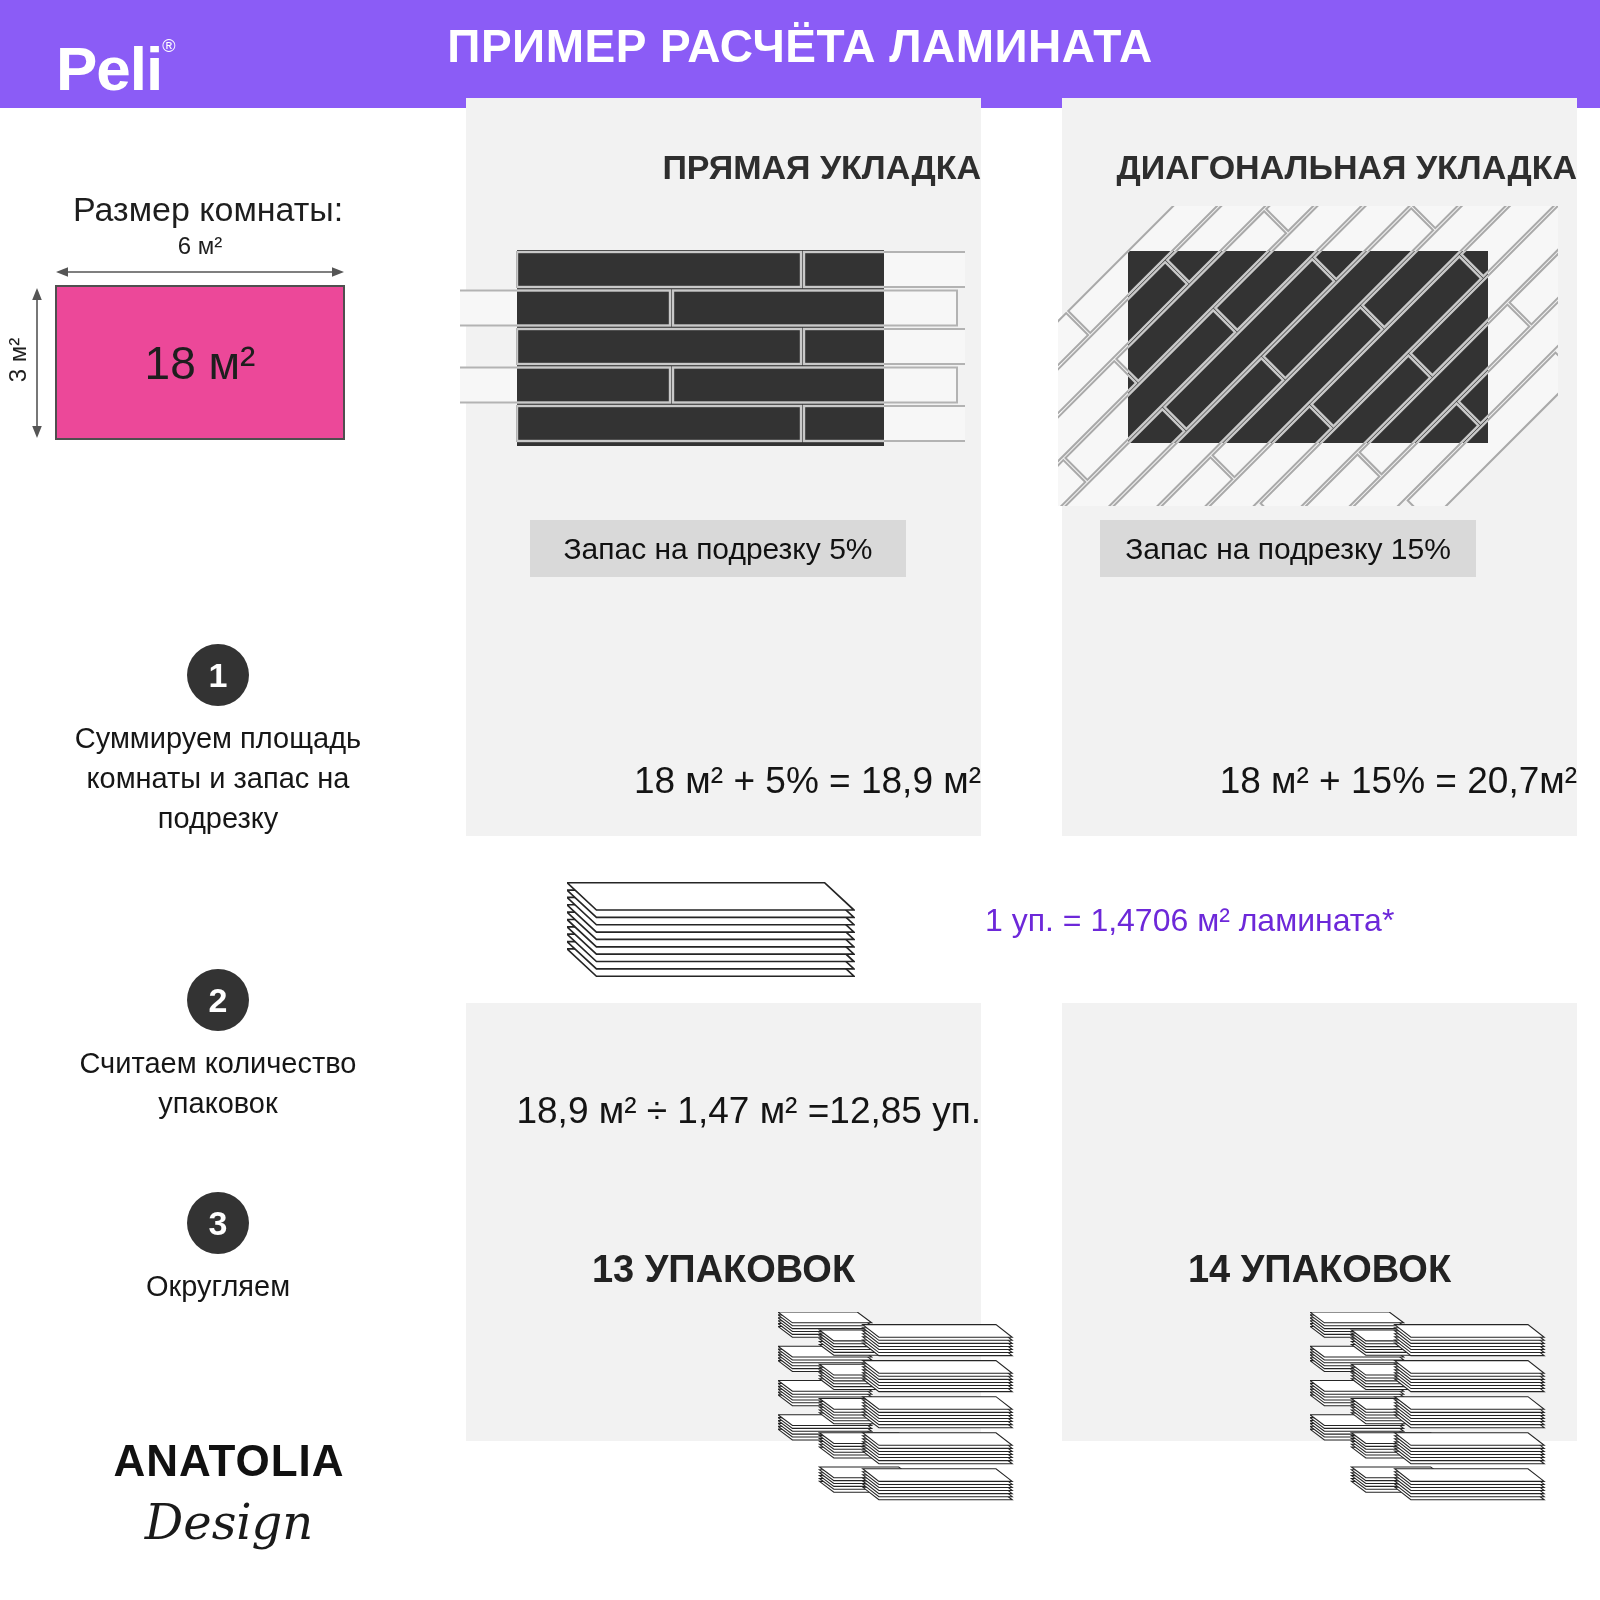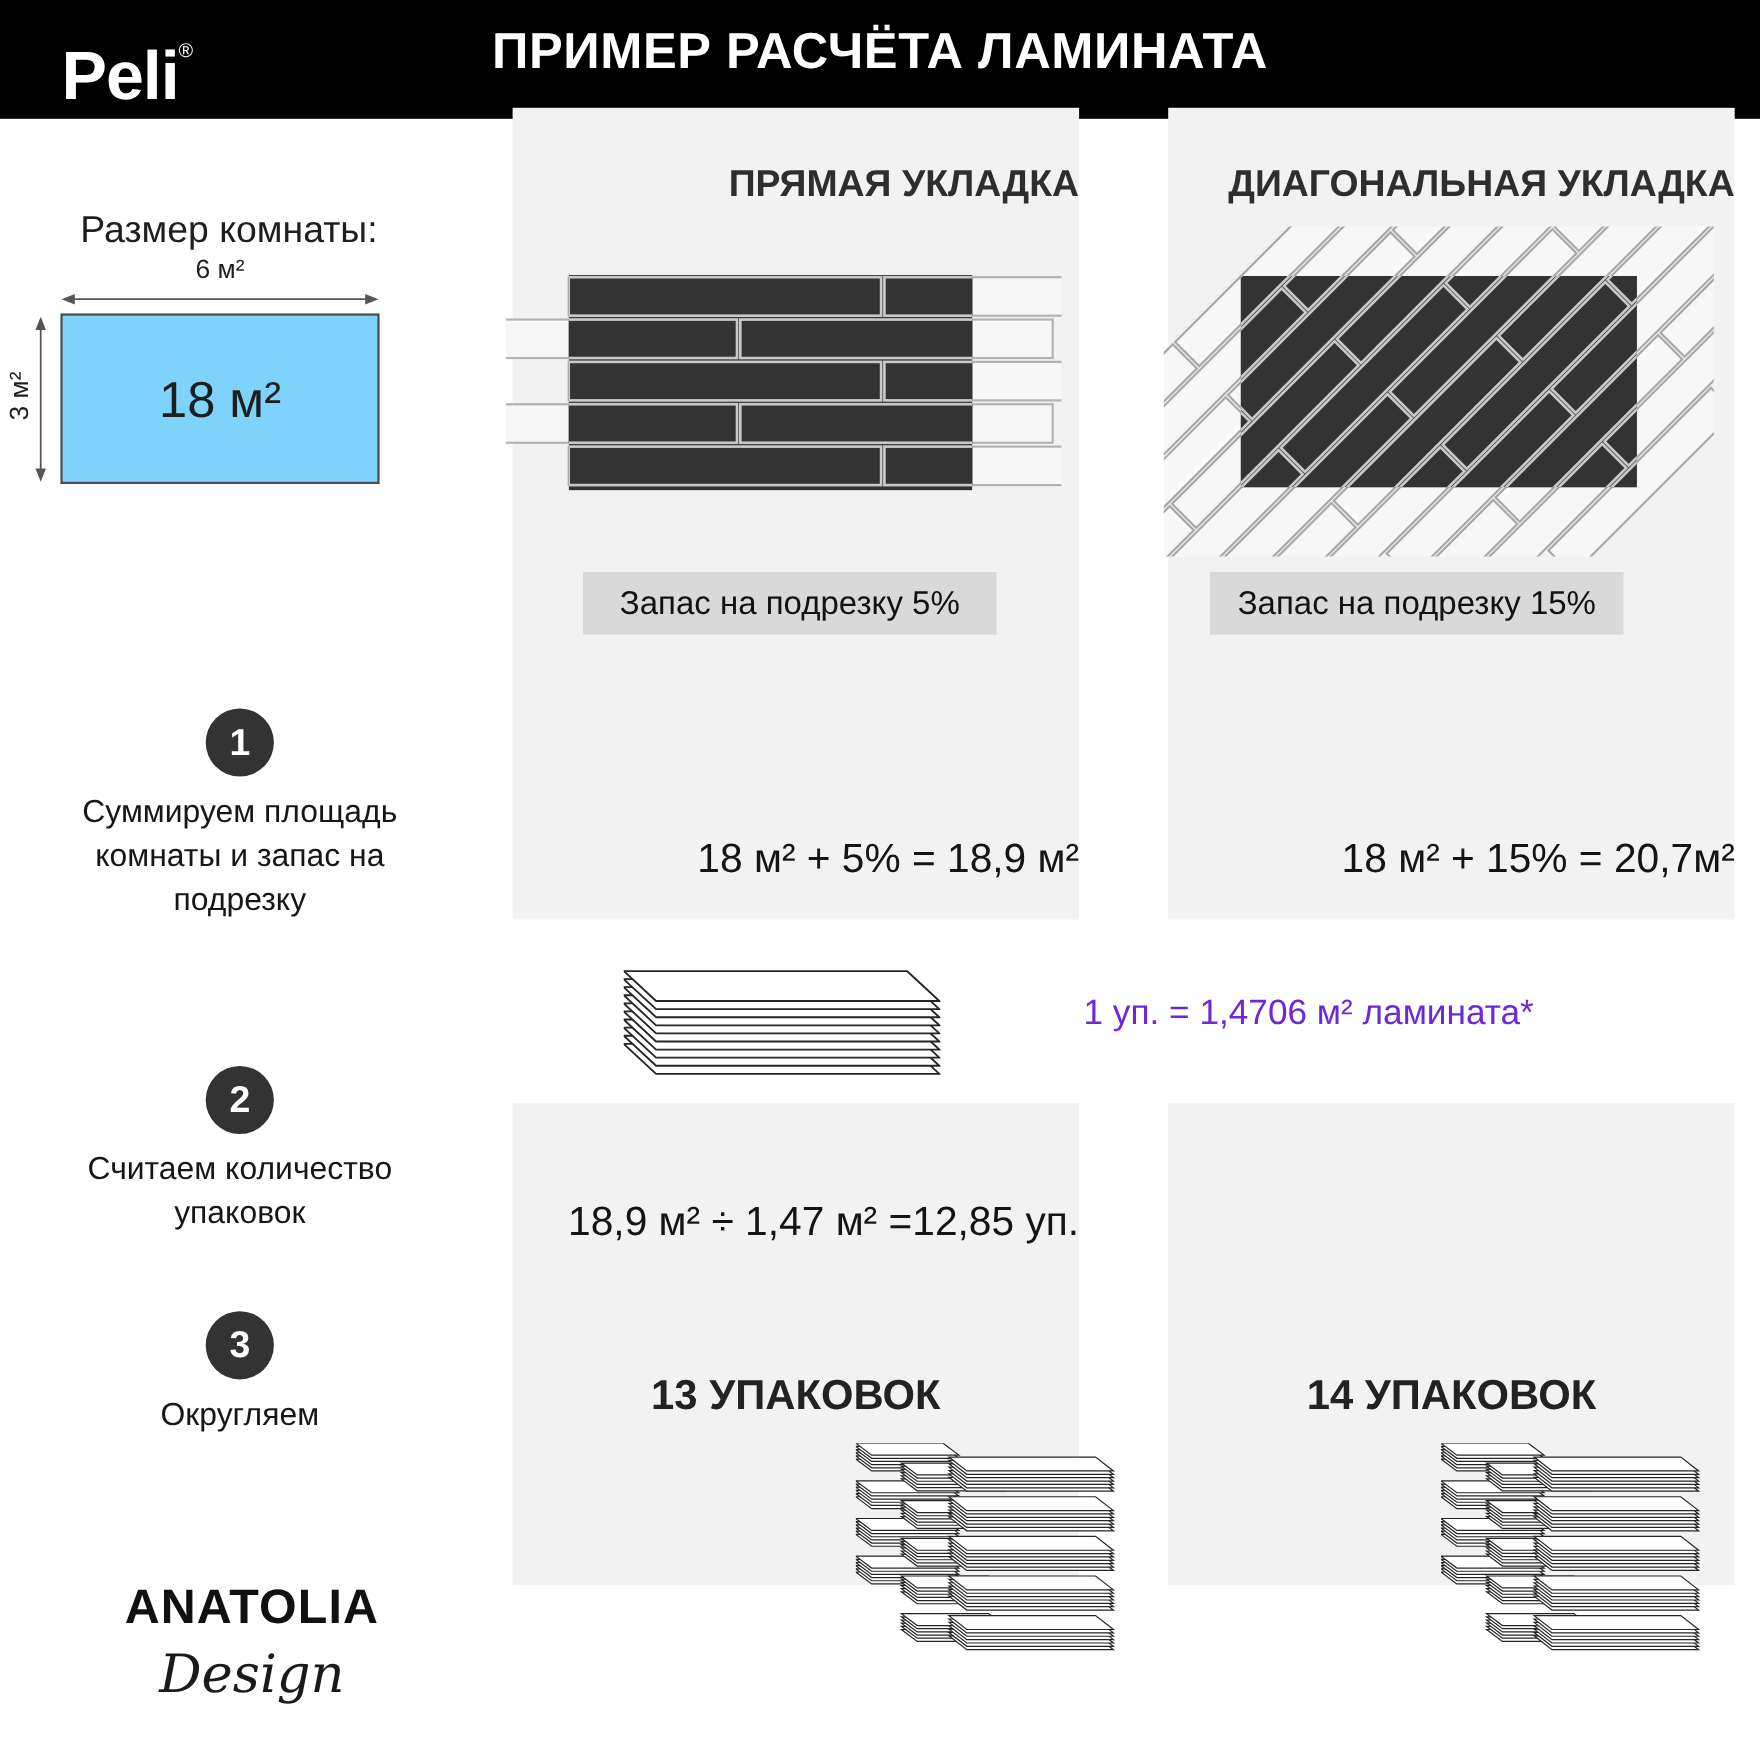--- a/index.html
+++ b/index.html
@@ -1,41 +1,41 @@
 <!DOCTYPE html>
 <html><head>
 <meta charset="utf-8">
 <style>
   html,body{margin:0;padding:0;background:#fff;}
   #page{position:relative;width:1600px;height:1600px;background:#ffffff;overflow:hidden;
         font-family:"Liberation Sans",sans-serif;color:#1e1e1e;}
 
   
-  #header{position:absolute;left:0;top:0;width:1600px;height:108px;background:#000000;}
+  #header{position:absolute;left:0;top:0;width:1600px;height:108px;background:#8b5cf6;}
   #logo{position:absolute;left:56px;top:0;height:92px;line-height:92px;color:#fff;
         font-size:62px;font-weight:bold;letter-spacing:-1px;}
   #logo sup{font-size:18px;vertical-align:38px;font-weight:normal;}
   #header-title{position:absolute;left:0;right:0;top:0;text-align:center;line-height:92px;
         color:#fff;font-size:46px;font-weight:bold;letter-spacing:.5px;}
 
   
   .panel{position:absolute;background:#f2f2f2;}
   #panelA-left{left:466px;top:98px;width:515px;height:738px;}
   #panelA-right{left:1062px;top:98px;width:515px;height:738px;}
   #panelB-left{left:466px;top:1003px;width:515px;height:438px;}
   #panelB-right{left:1062px;top:1003px;width:515px;height:438px;}
 
   .col-title{position:absolute;top:148px;width:515px;text-align:right;
         font-size:34px;font-weight:bold;color:#2e2e2e;}
 
   
   #room-label{position:absolute;left:55px;top:190px;font-size:34px;margin-left:18px;}
   #room-width-label{position:absolute;left:55px;top:232px;width:290px;text-align:center;font-size:24px;}
   #room-width-arrow{position:absolute;left:55px;top:265px;}
-  #room-rect{position:absolute;left:55px;top:285px;width:286px;height:151px;background:#7dd3fc;
+  #room-rect{position:absolute;left:55px;top:285px;width:286px;height:151px;background:#ec4899;
         border:2px solid #4f4f4f;display:flex;align-items:center;justify-content:center;}
   #room-area-label{font-size:46px;font-weight:500;}
   #room-height-arrow{position:absolute;left:30px;top:287px;}
   #room-height-label{position:absolute;left:-32px;top:346px;width:100px;text-align:center;
         font-size:24px;transform:rotate(-90deg);}
 
   
   #svg-straight{position:absolute;left:460px;top:250px;}
   #svg-diagonal{position:absolute;left:1058px;top:206px;}
 

